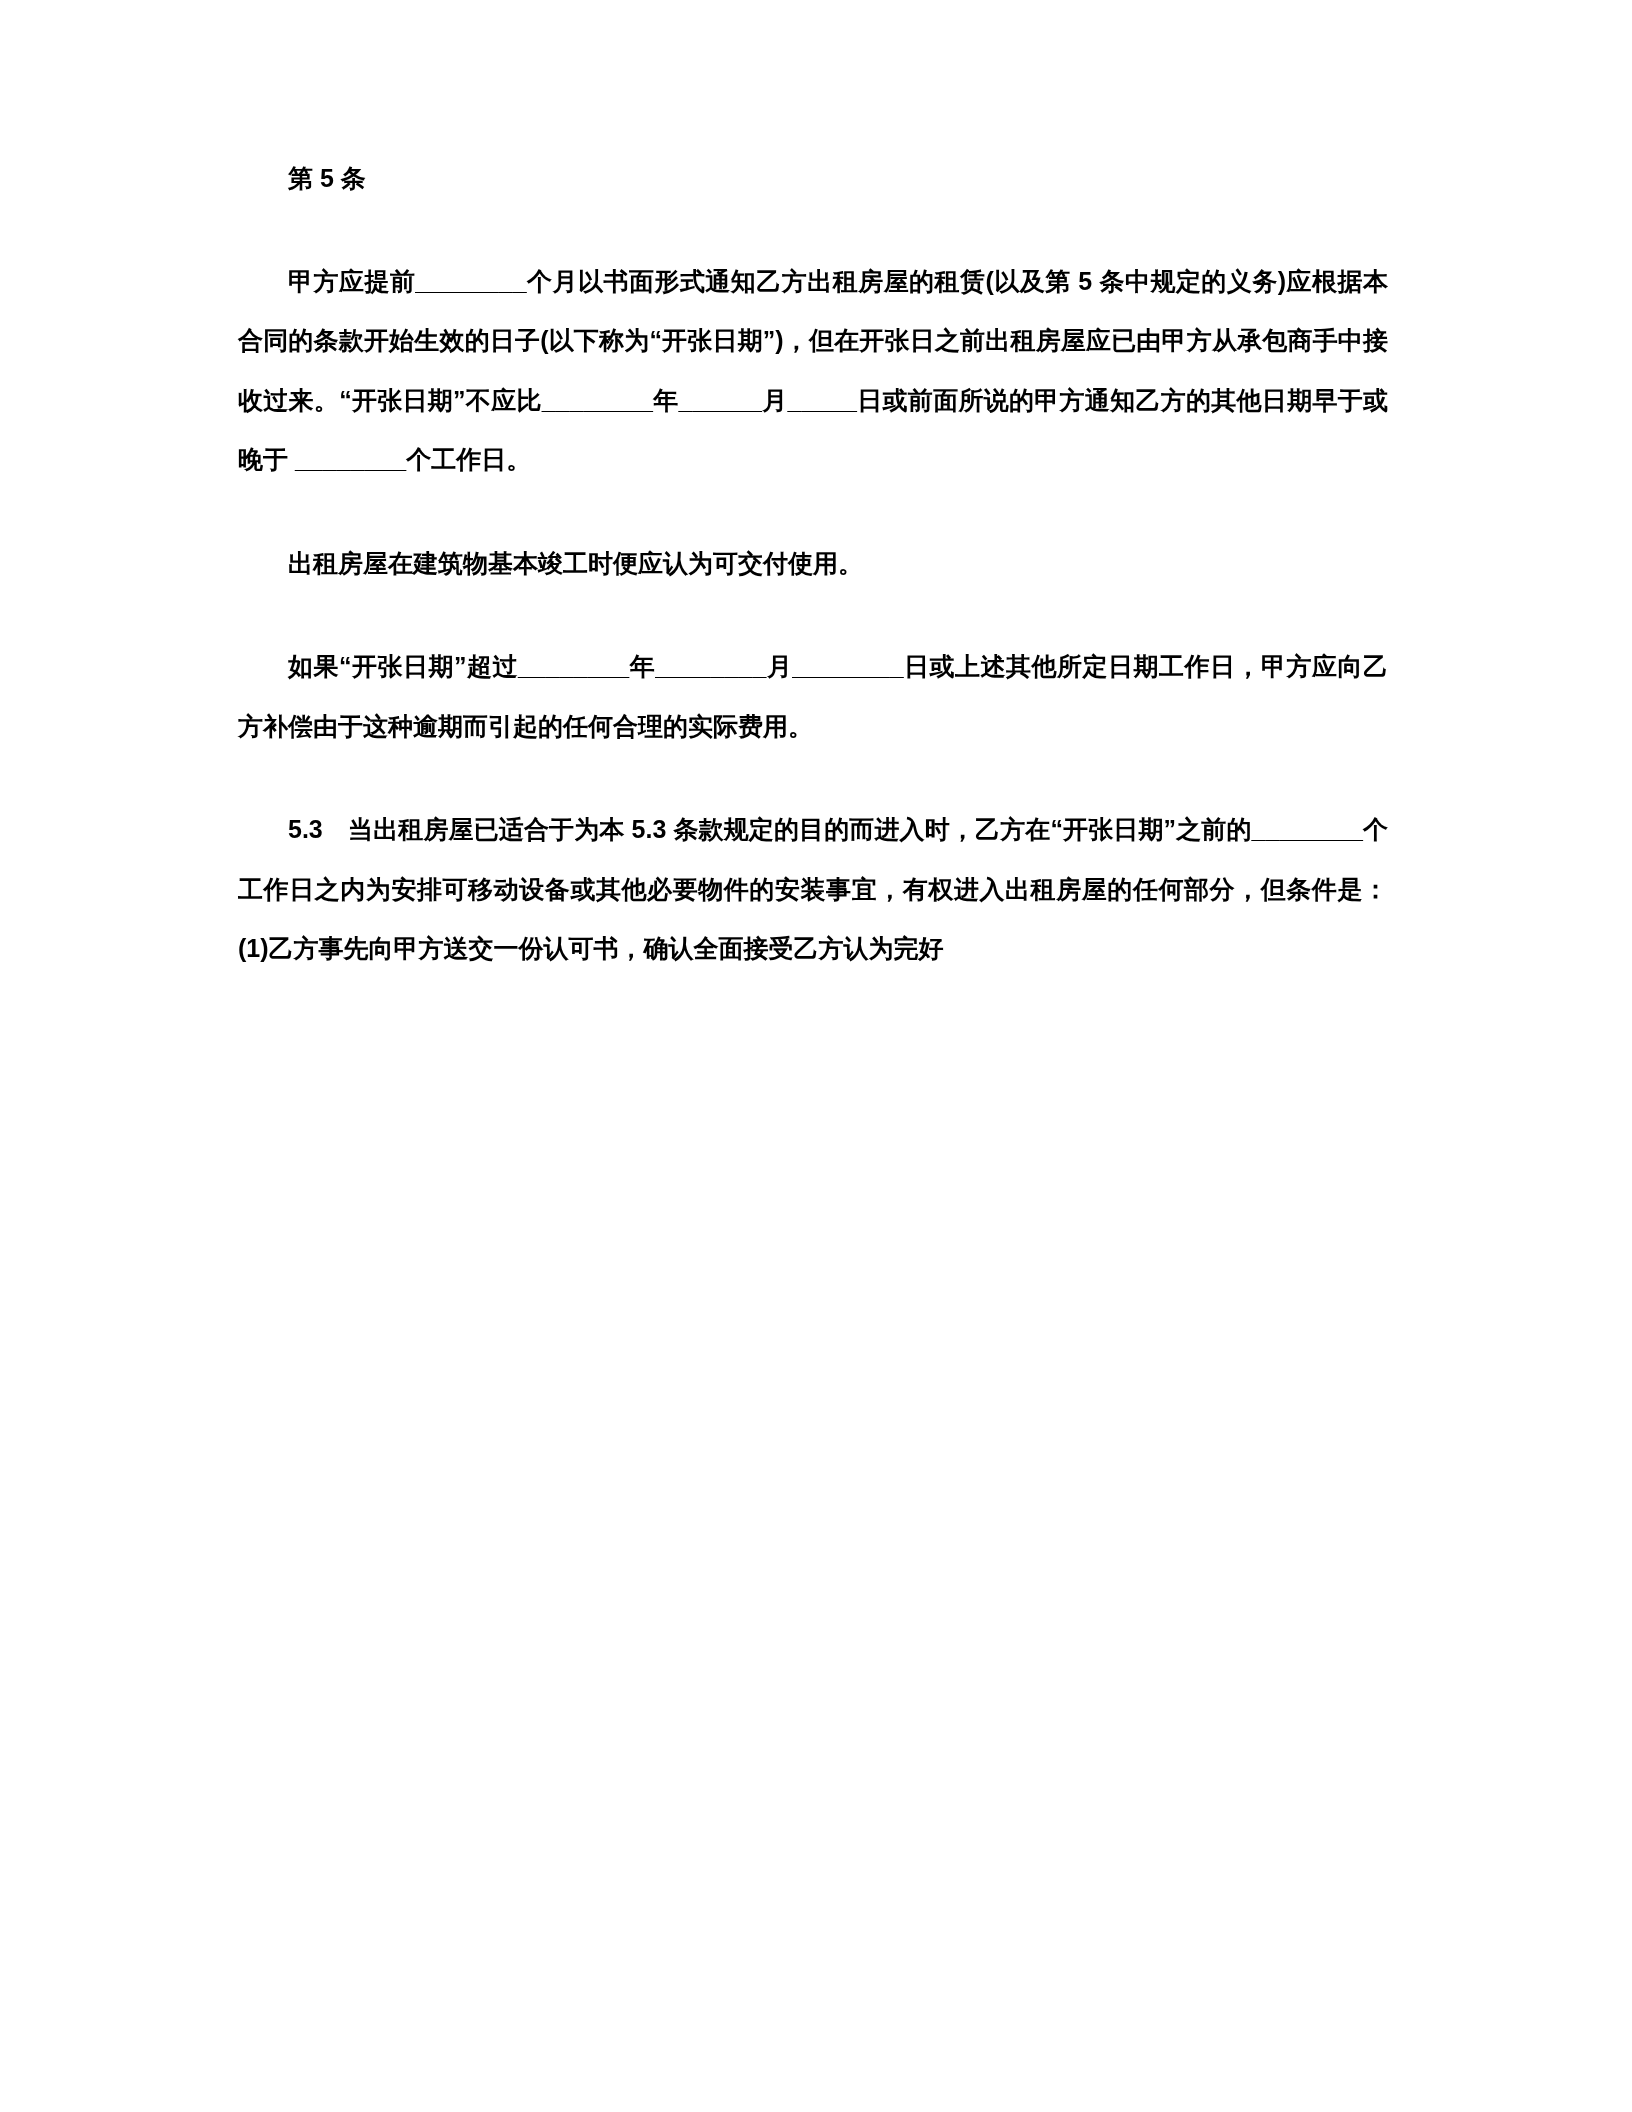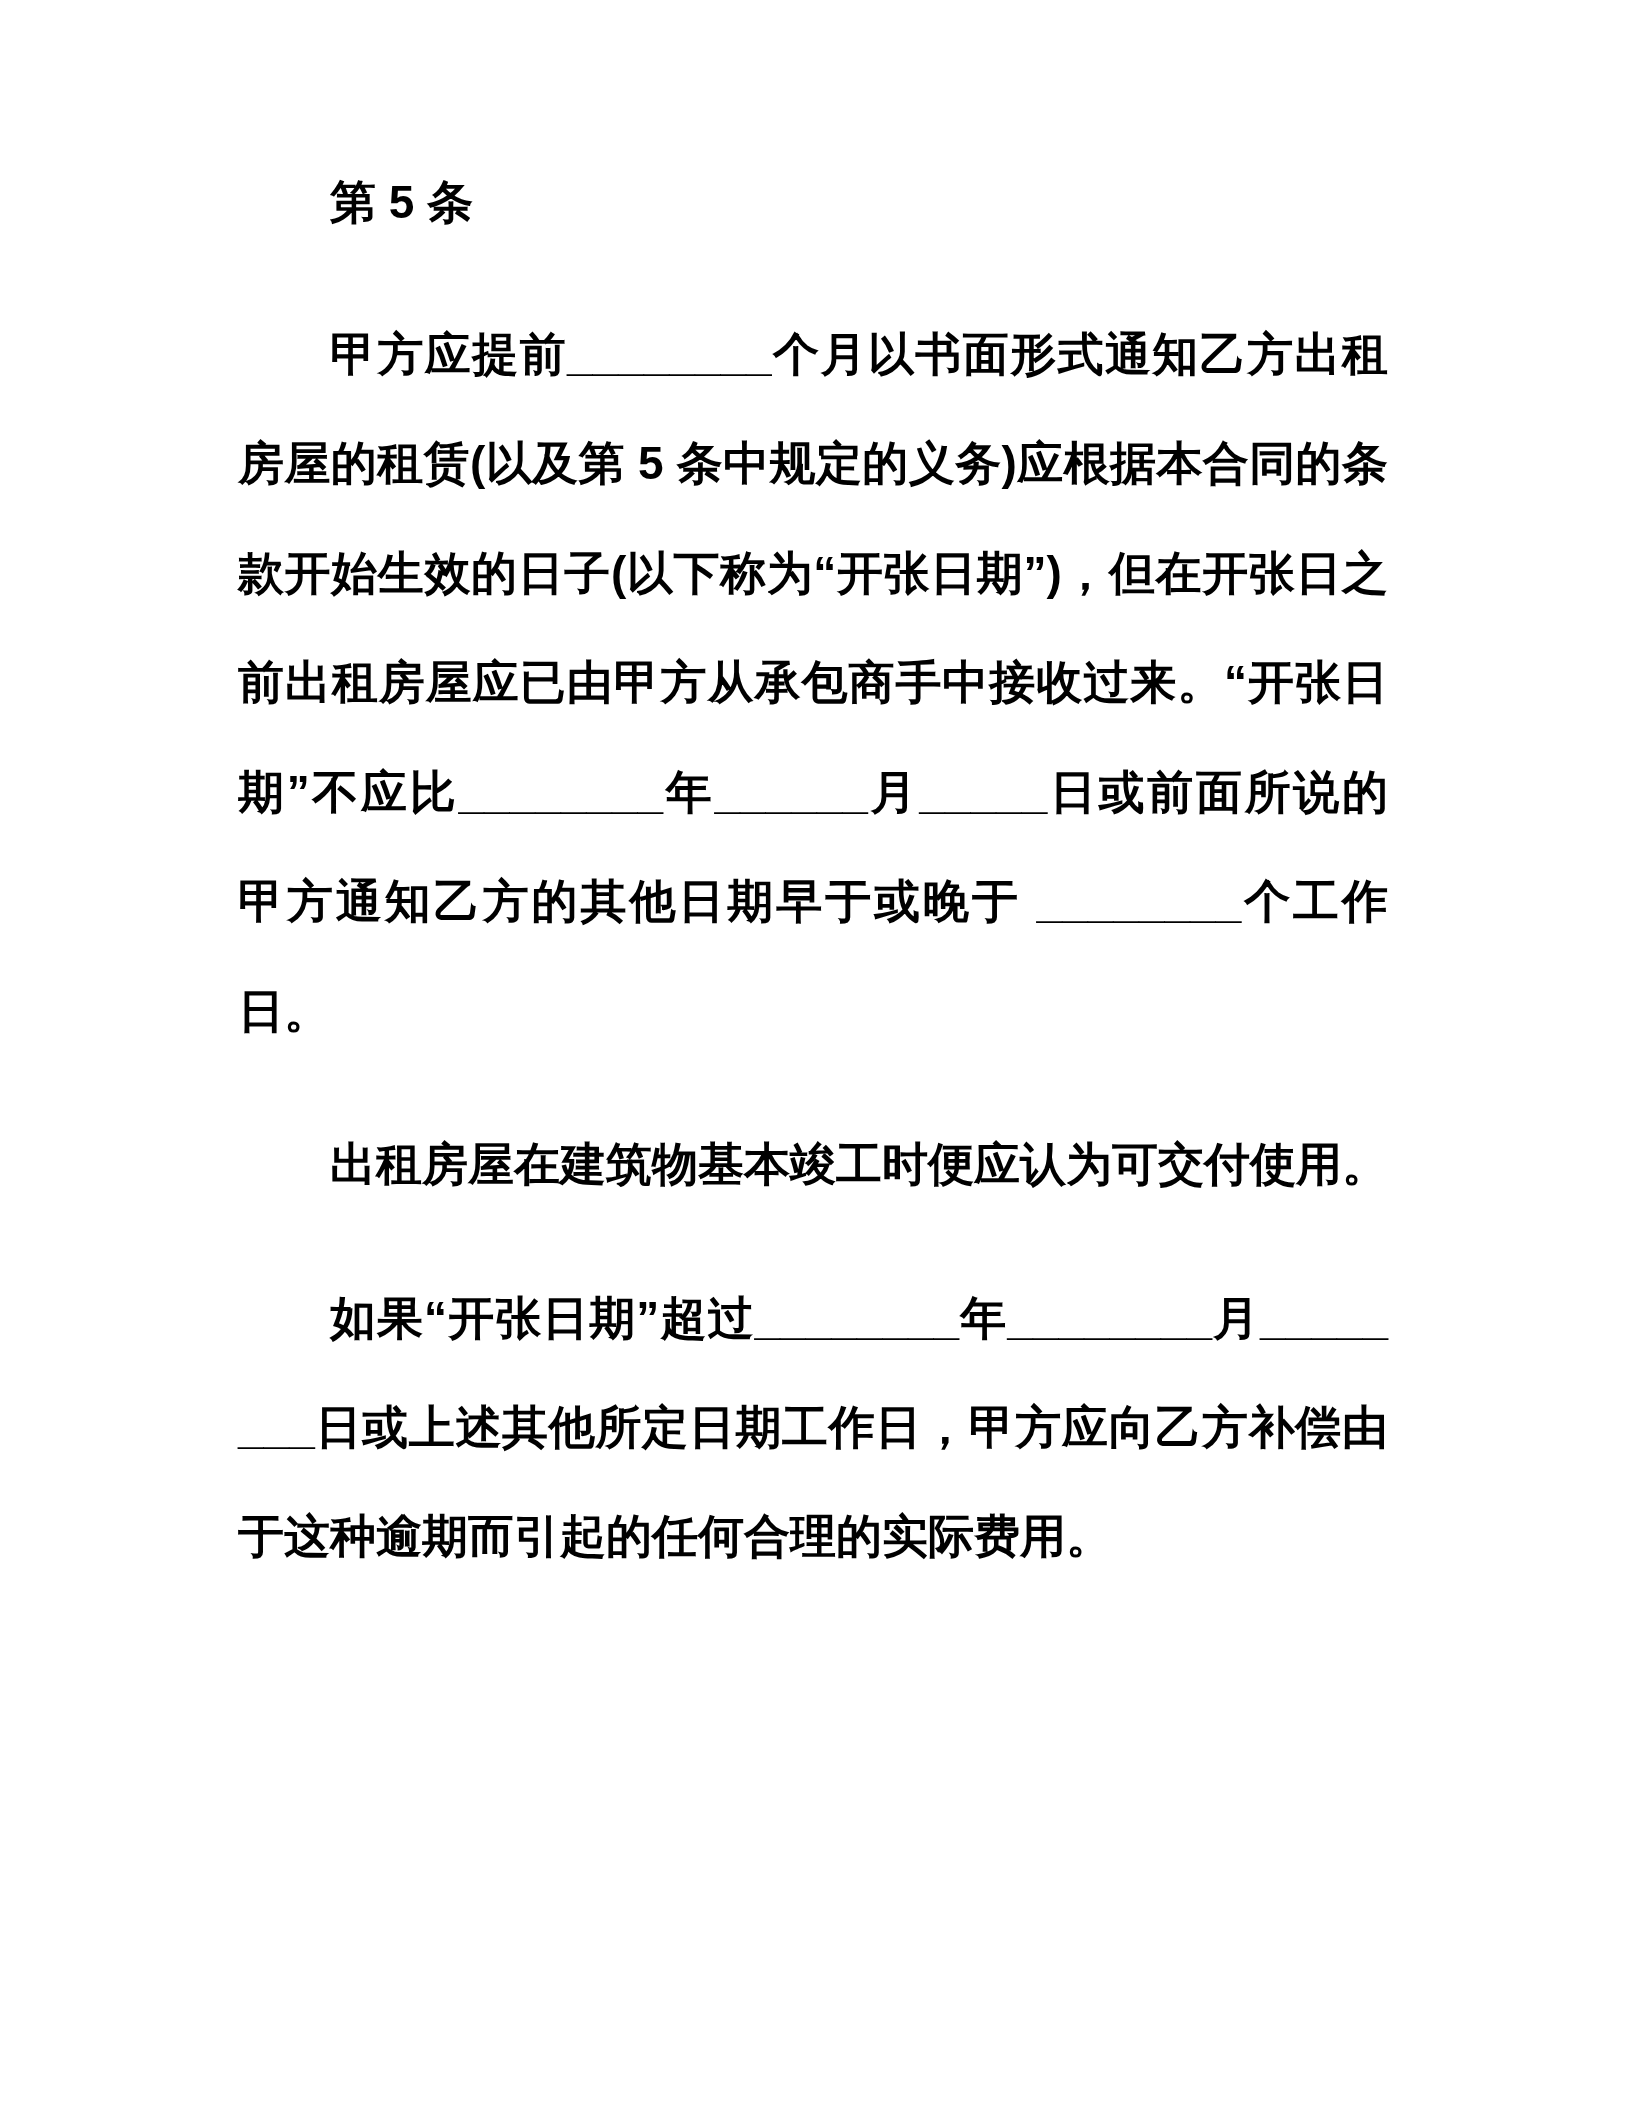--- a/index.html
+++ b/index.html
@@ -8,21 +8,21 @@
     padding: 0;
     background: #ffffff;
   }
   .page {
     width: 1632px;
     min-height: 2112px;
     margin: 0 auto;
     background: #ffffff;
     padding: 150px 244px 70px 238px;
     font-family: "Liberation Sans", "DejaVu Sans", sans-serif;
-    font-size: 46px;
+    font-size: 25px;
     font-weight: 600;
     color: #000000;
   }
   .heading {
     margin: 0 0 44px 0;
     line-height: 2.3;
     text-indent: 2em;
     white-space: pre-wrap;
   }
   .para {
@@ -44,13 +44,14 @@
   <p class="heading">第 5 条</p>
 
 
   <p class="para">甲方应提前________个月以书面形式通知乙方出租房屋的租赁(以及第 5 条中规定的义务)应根据本合同的条款开始生效的日子(以下称为“开张日期”)，但在开张日之前出租房屋应已由甲方从承包商手中接收过来。“开张日期”不应比________年______月_____日或前面所说的甲方通知乙方的其他日期早于或晚于 ________个工作日。</p>
 
   <p class="para">出租房屋在建筑物基本竣工时便应认为可交付使用。</p>
 
   <p class="para">如果“开张日期”超过________年________月________日或上述其他所定日期工作日，甲方应向乙方补偿由于这种逾期而引起的任何合理的实际费用。</p>
 
 
+  <p class="para">5.3　当出租房屋已适合于为本 5.3 条款规定的目的而进入时，乙方在“开张日期”之前的________个工作日之内为安排可移动设备或其他必要物件的安装事宜，有权进入出租房屋的任何部分，但条件是：(1)乙方事先向甲方送交一份认可书，确认全面接受乙方认为完好</p>
 </div>
 
 </body></html>

